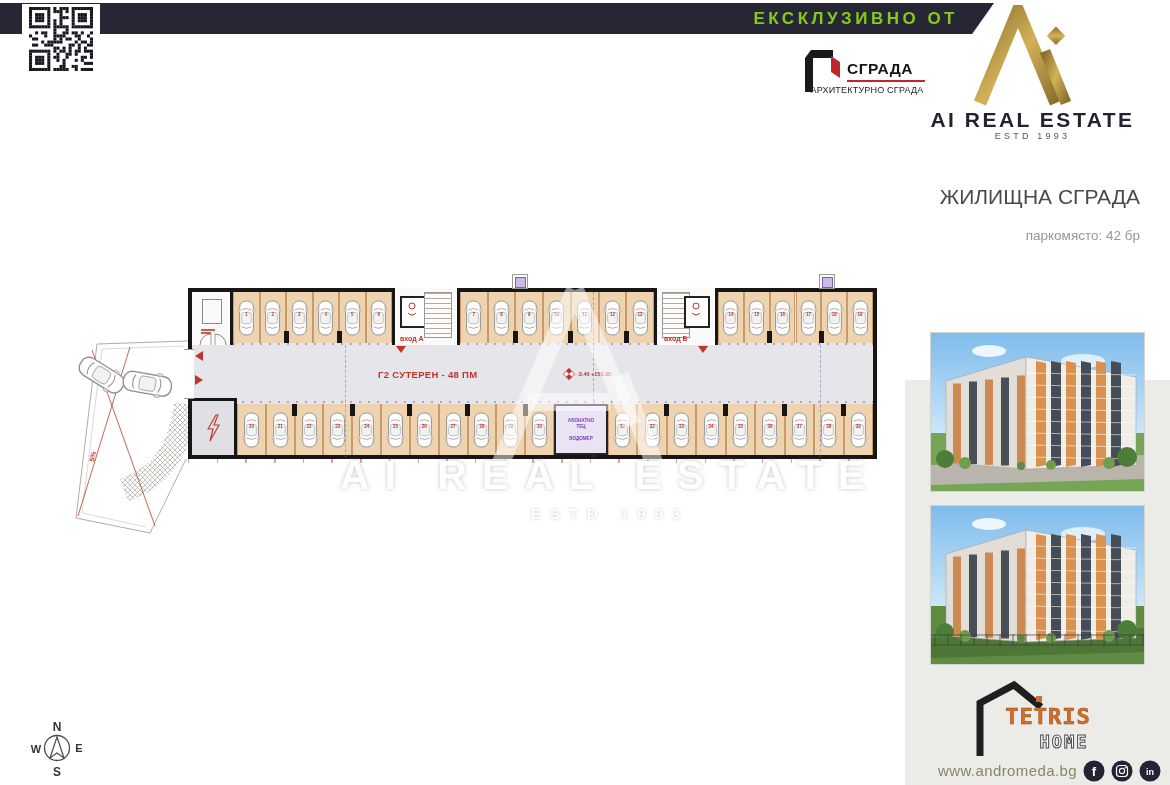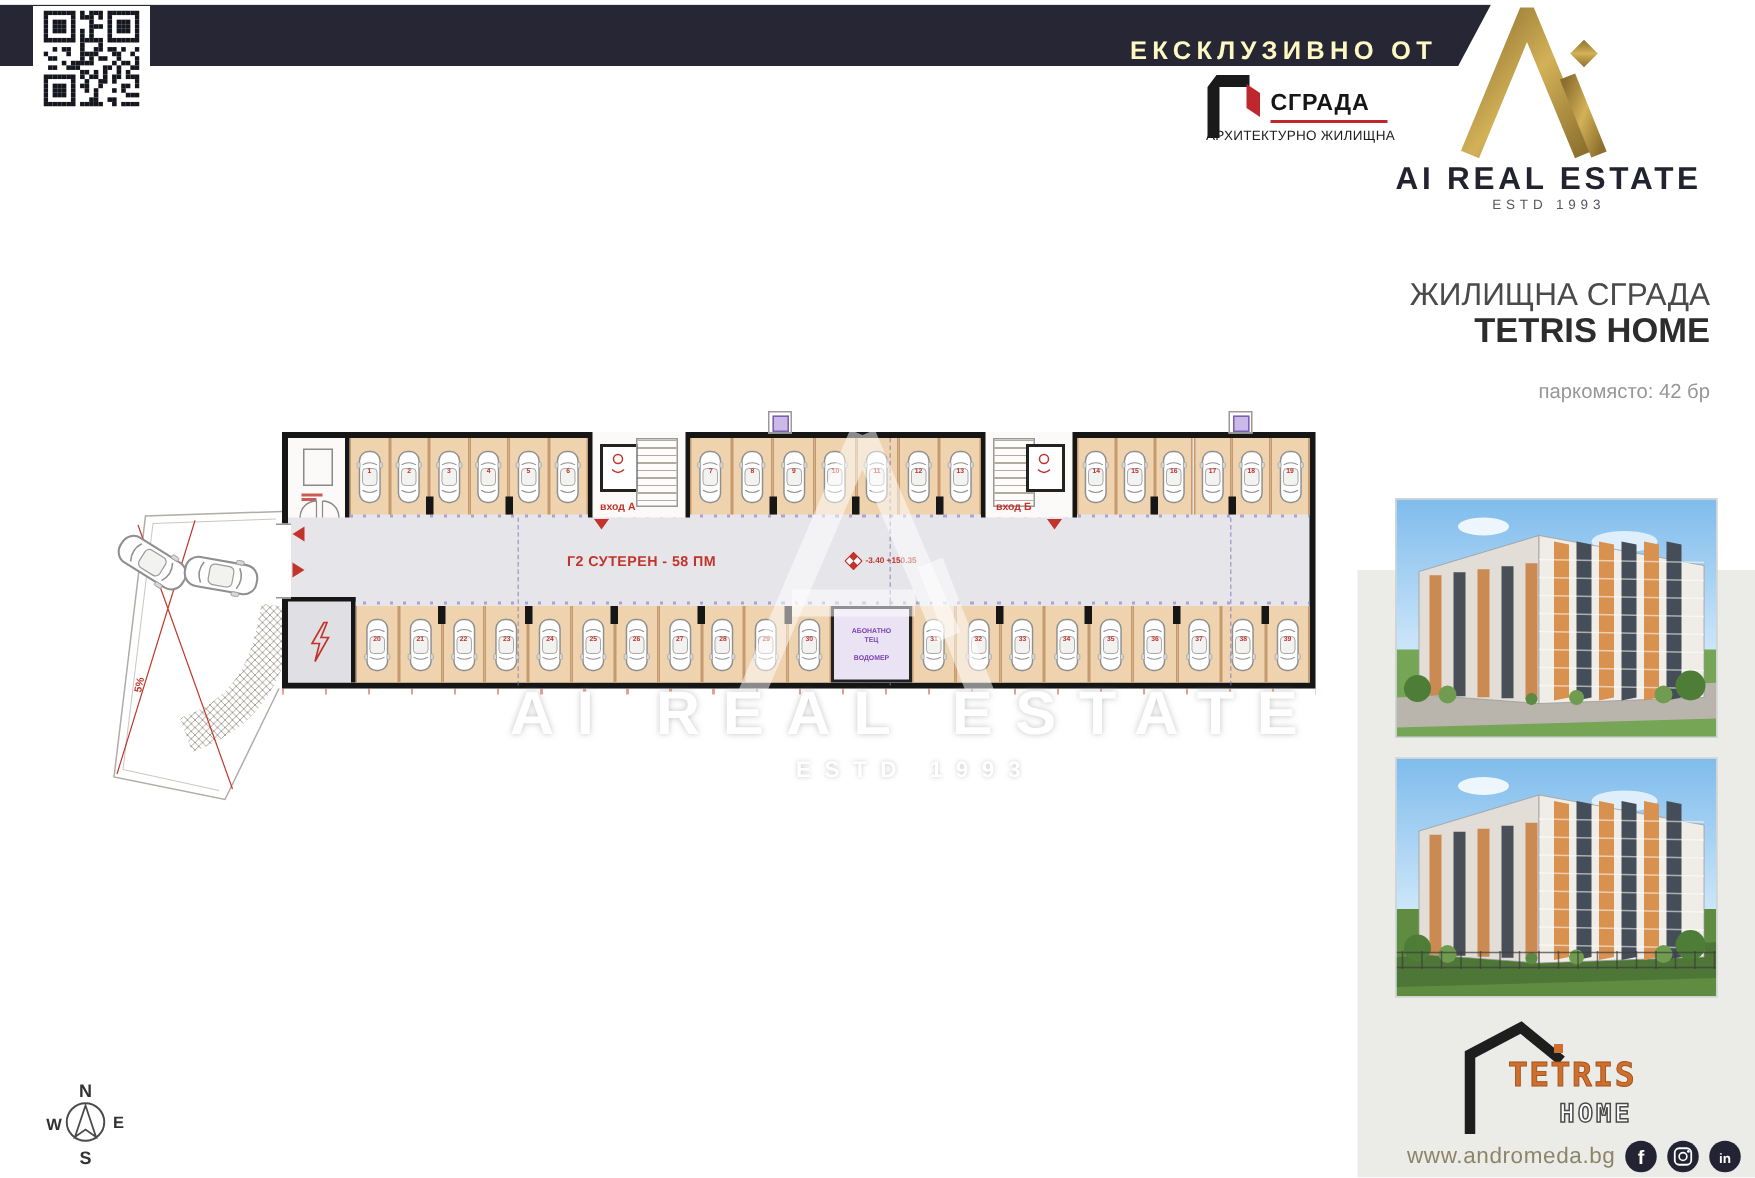--- a/index.html
+++ b/index.html
@@ -1,24 +1,24 @@
 <!DOCTYPE html>
 <html><head>
 <meta charset="utf-8">
 <style>
   html,body{margin:0;padding:0;background:#fff;}
   .canvas{position:relative;width:1170px;height:785px;background:#ffffff;overflow:hidden;
           font-family:"Liberation Sans",sans-serif;}
   .abs{position:absolute;}
 
   
-  .top-banner{left:0;top:3px;width:994px;height:41px;background:#26263400;
+  .top-banner{left:0;top:3px;width:994px;height:31px;background:#26263400;
     background-color:#262634;clip-path:polygon(0 0,100% 0,97.8% 100%,0 100%);
-    color:#fef9c3;font-weight:bold;font-size:17px;letter-spacing:3.5px;
-    display:flex;align-items:flex-end;justify-content:flex-end;
+    color:#84cc16;font-weight:bold;font-size:17px;letter-spacing:3.5px;
+    display:flex;align-items:center;justify-content:flex-end;
     padding-right:36px;box-sizing:border-box;}
   .qr-box{left:22px;top:4px;width:78px;height:70px;background:#fff;
     display:flex;align-items:center;justify-content:center;}
 
   
   .brand-word{left:910px;top:108px;width:245px;text-align:center;font-weight:bold;
     font-size:21px;letter-spacing:2.5px;color:#23232f;}
   .brand-estd{left:910px;top:131px;width:245px;text-align:center;
     font-size:9px;letter-spacing:3.2px;color:#565660;}
 
@@ -345,25 +345,24 @@
   </svg>
   <div class="abs brand-word">AI REAL ESTATE</div>
   <div class="abs brand-estd">ESTD 1993</div>
 
   <svg class="abs" style="left:803px;top:48px;" width="38" height="44" viewBox="0 0 38 44">
     <path d="M2 44 L2 10 L8 2 L30 2 L30 10 L10 10 L10 44 Z" fill="#1a1a1a"></path>
     <path d="M28 8 L37 14 L37 30 L28 24 Z" fill="#c0272d"></path>
   </svg>
   <div class="abs arch-title">СГРАДА</div>
   <div class="abs arch-underline"></div>
-  <div class="abs arch-sub">АРХИТЕКТУРНО ЖИЛИЩНА</div>
+  <div class="abs arch-sub">АРХИТЕКТУРНО СГРАДА</div>
 
   <div class="abs proj">
     <div class="proj-type">ЖИЛИЩНА СГРАДА</div>
-    <div class="proj-name">TETRIS HOME</div>
     <div class="proj-parking">паркомясто: 42 бр</div>
   </div>
 
   <div class="abs gray-band"></div>
   <div class="abs photo" style="top:332px;" id="photo1">
       <svg width="215" height="160" viewBox="0 0 215 160">
         <defs>
           <linearGradient id="sky1" x1="0" y1="0" x2="0" y2="1">
             <stop offset="0" stop-color="#7fbcec"></stop>
             <stop offset="1" stop-color="#d4eafa"></stop>
@@ -520,21 +519,21 @@
     <span>АБОНАТНО</span>
     <span>ТЕЦ</span>
     <span class="gap"></span>
     <span>ВОДОМЕР</span>
   </div>
 
   <div class="abs gate"></div>
   <div class="abs tri-l"></div>
   <div class="abs tri-r"></div>
 
-  <div class="abs zone-label">Г2 СУТЕРЕН - 58 ПМ</div>
+  <div class="abs zone-label">Г2 СУТЕРЕН - 48 ПМ</div>
   <div class="abs elev">
     <svg width="12" height="12" viewBox="0 0 12 12">
       <g transform="rotate(45 6 6)">
         <rect x="2" y="2" width="8" height="8" fill="#fff" stroke="#c2332b" stroke-width="0.8"></rect>
         <path d="M2 2 h4 v4 h-4 Z M6 6 h4 v4 h-4 Z" fill="#c2332b"></path>
       </g>
     </svg>
     <span class="elev-txt">-3.40 +150.35</span>
   </div>
 

